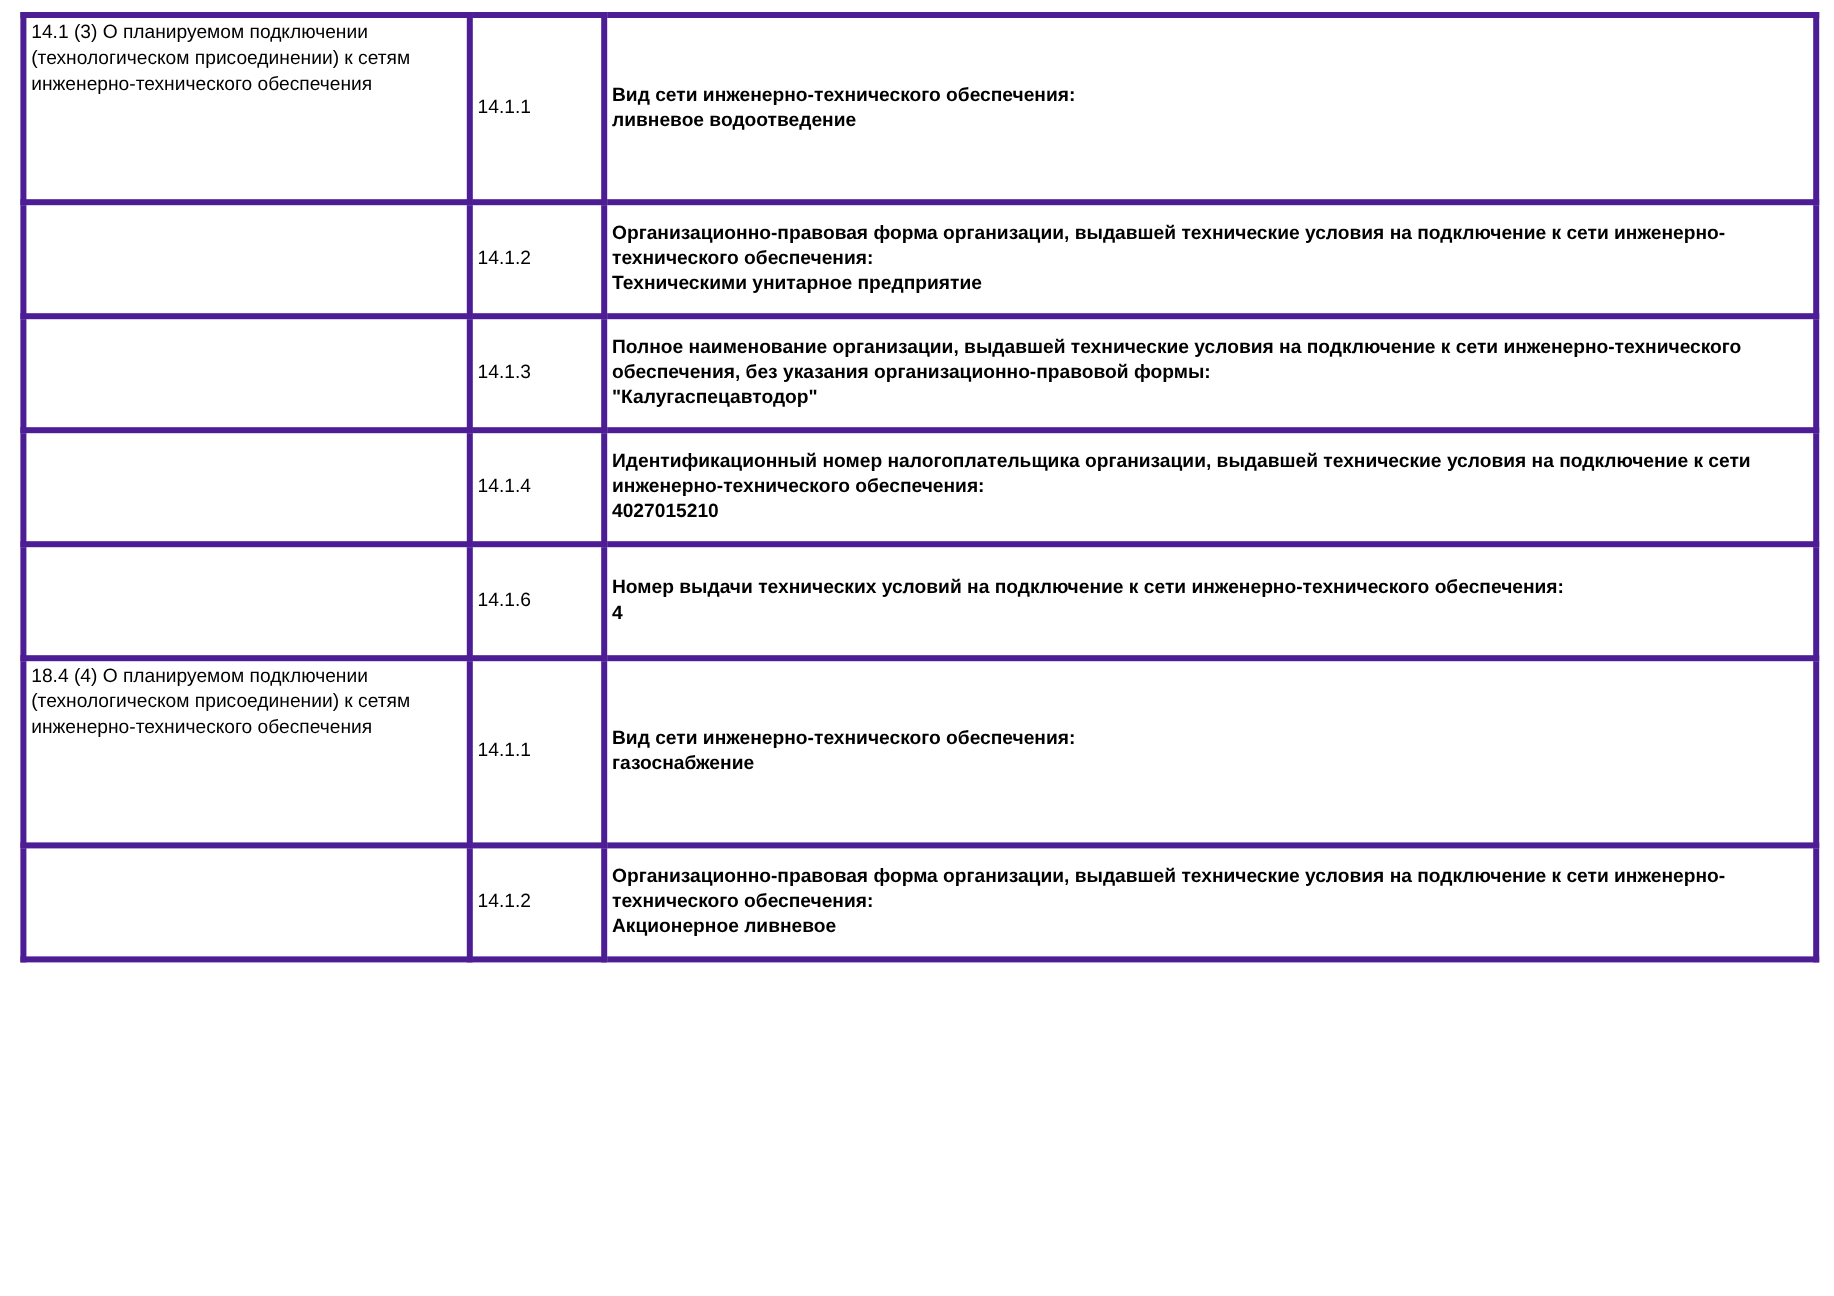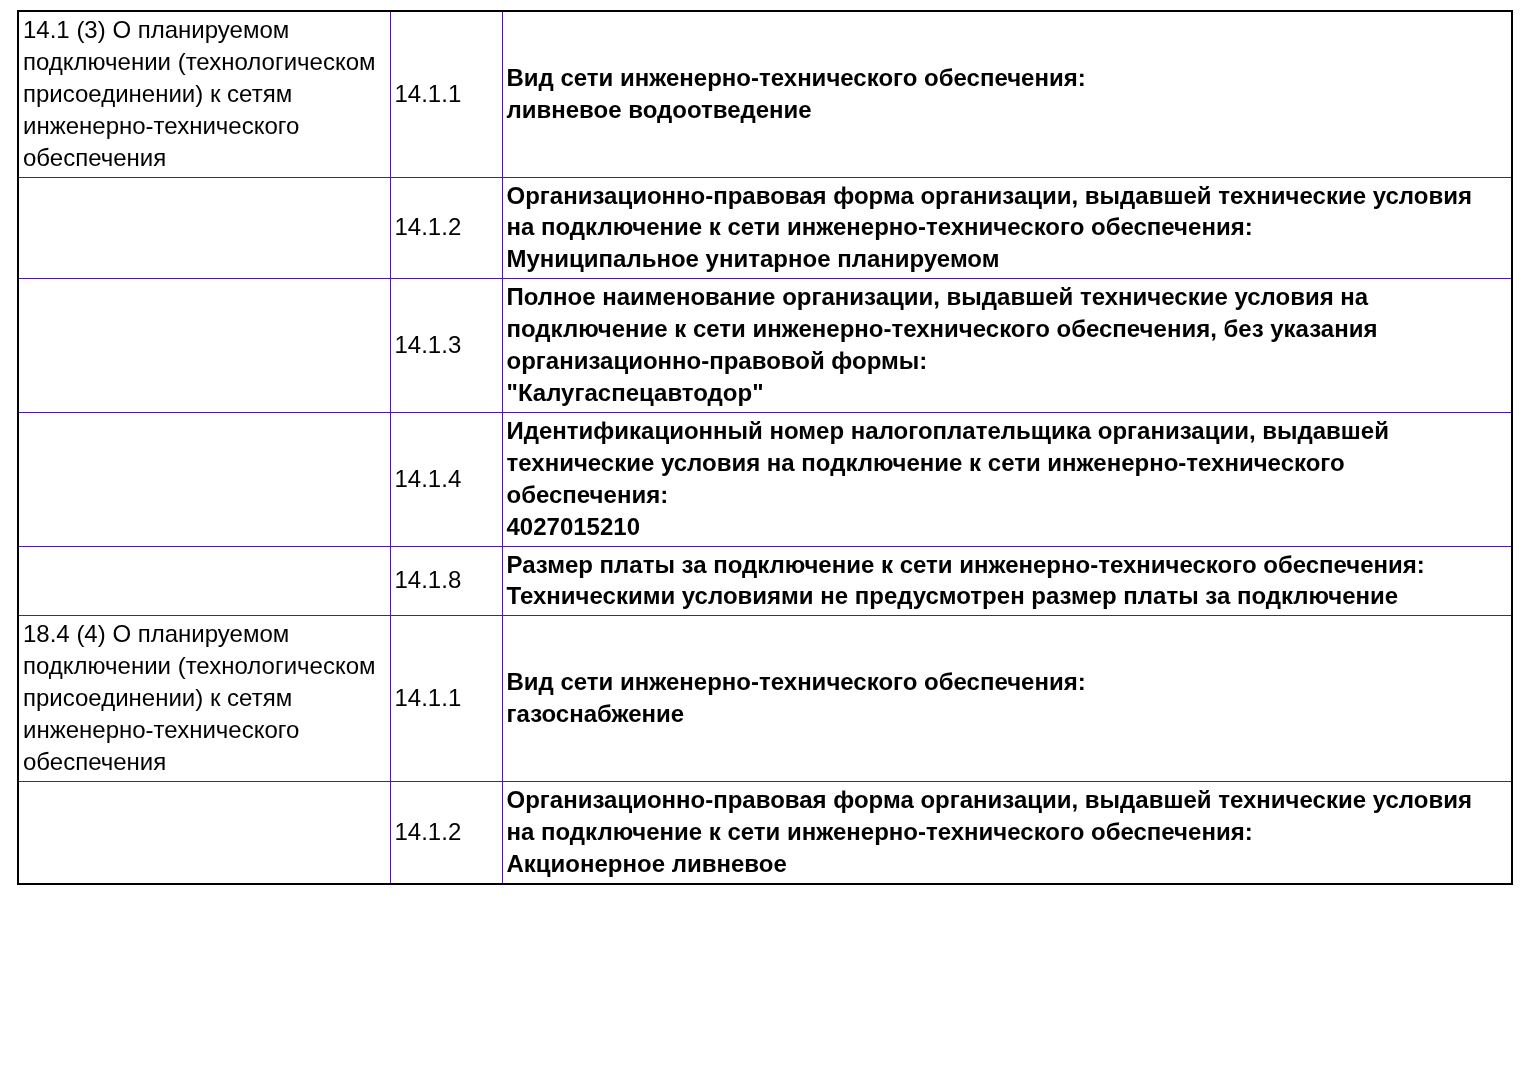--- a/index.html
+++ b/index.html
@@ -19,23 +19,23 @@
     padding: 10px 16px 10px 17px;
     background: #ffffff;
   }
   table.decl-table {
     border-collapse: collapse;
     table-layout: fixed;
     width: 1494px;
     border: 2px solid #000000;
   }
   td {
-    border: 1px solid #4c1d95;
+    border: 5px solid #4c1d95;
     padding: 2px 5px 3px 4px;
-    font-size: 24px;
+    font-size: 16px;
     line-height: 1.33;
     vertical-align: middle;
     word-wrap: break-word;
     overflow: hidden;
   }
   td.c1 {
     vertical-align: top;
   }
   td.c2 {
     vertical-align: middle;
@@ -83,21 +83,21 @@
 
       <tr class="rh-std">
         <td class="c1">
           <div class="section-text"></div>
         </td>
         <td class="c2">
           <span>14.1.2</span>
         </td>
         <td class="c3">
           <div class="lbl">Организационно-правовая форма организации, выдавшей технические условия на подключение к сети инженерно-технического обеспечения:</div>
-          <div class="val">Муниципальное унитарное планируемом</div>
+          <div class="val">Техническими унитарное предприятие</div>
         </td>
       </tr>
 
       <tr class="rh-std">
         <td class="c1">
           <div class="section-text"></div>
         </td>
         <td class="c2">
           <span>14.1.3</span>
         </td>
@@ -114,34 +114,34 @@
         <td class="c2">
           <span>14.1.4</span>
         </td>
         <td class="c3">
           <div class="lbl">Идентификационный номер налогоплательщика организации, выдавшей технические условия на подключение к сети инженерно-технического обеспечения:</div>
           <div class="val">4027015210</div>
         </td>
       </tr>
 
 
-
-
-      <tr class="rh-short">
+      <tr class="rh-std">
         <td class="c1">
           <div class="section-text"></div>
         </td>
         <td class="c2">
-          <span>14.1.8</span>
+          <span>14.1.6</span>
         </td>
         <td class="c3">
-          <div class="lbl">Размер платы за подключение к сети инженерно-технического обеспечения:</div>
-          <div class="val">Техническими условиями не предусмотрен размер платы за подключение</div>
+          <div class="lbl">Номер выдачи технических условий на подключение к сети инженерно-технического обеспечения:</div>
+          <div class="val">4</div>
         </td>
       </tr>
+
+
 
       <tr class="rh-tall">
         <td class="c1">
           <div class="section-text">18.4 (4) О планируемом подключении (технологическом присоединении) к сетям инженерно-технического обеспечения</div>
         </td>
         <td class="c2">
           <span>14.1.1</span>
         </td>
         <td class="c3">
           <div class="lbl">Вид сети инженерно-технического обеспечения:</div>

